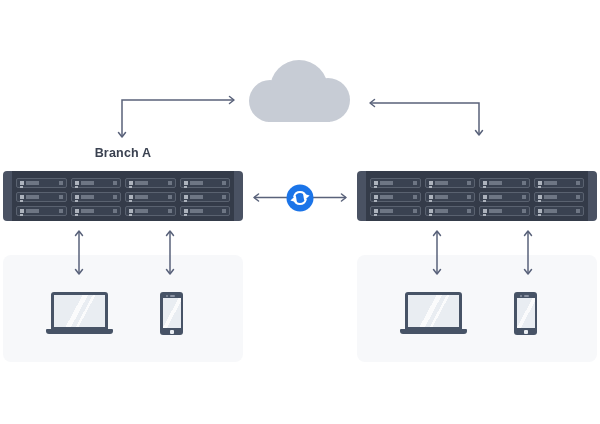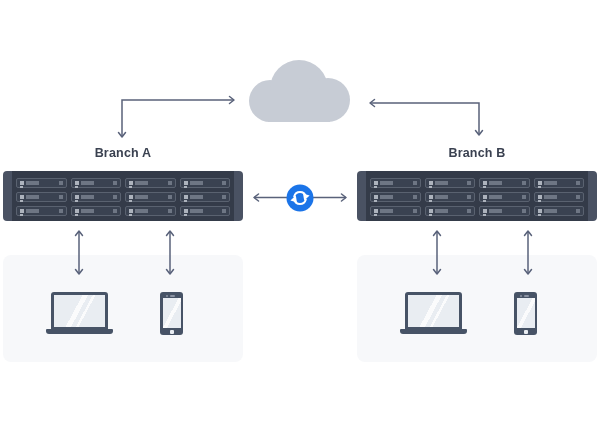--- a/index.html
+++ b/index.html
@@ -104,21 +104,20 @@
   .phone .cam{position:absolute;left:6px;top:2.5px;width:2px;height:2px;border-radius:50%;background:#8b93a3;}
   .phone .speaker{position:absolute;left:10px;top:2.5px;width:5px;height:2px;border-radius:1px;background:#8b93a3;}
   .phone .home{position:absolute;left:9.5px;bottom:1.5px;width:4px;height:4px;border-radius:1px;background:var(--device-screen,#e9edf2);}
 </style>
 </head>
 <body>
 
 <div class="stage">
 
   <div class="branch-label label-a">Branch A</div>
-  <div class="branch-label label-b">Branch B</div>
 
   <div class="rack rack-a">
     <div class="rack-face">
         <div class="bay">
           <span class="led"></span>
           <span class="tab"></span>
           <span class="bar"></span>
           <span class="btn"></span>
         </div>
         <div class="bay">

